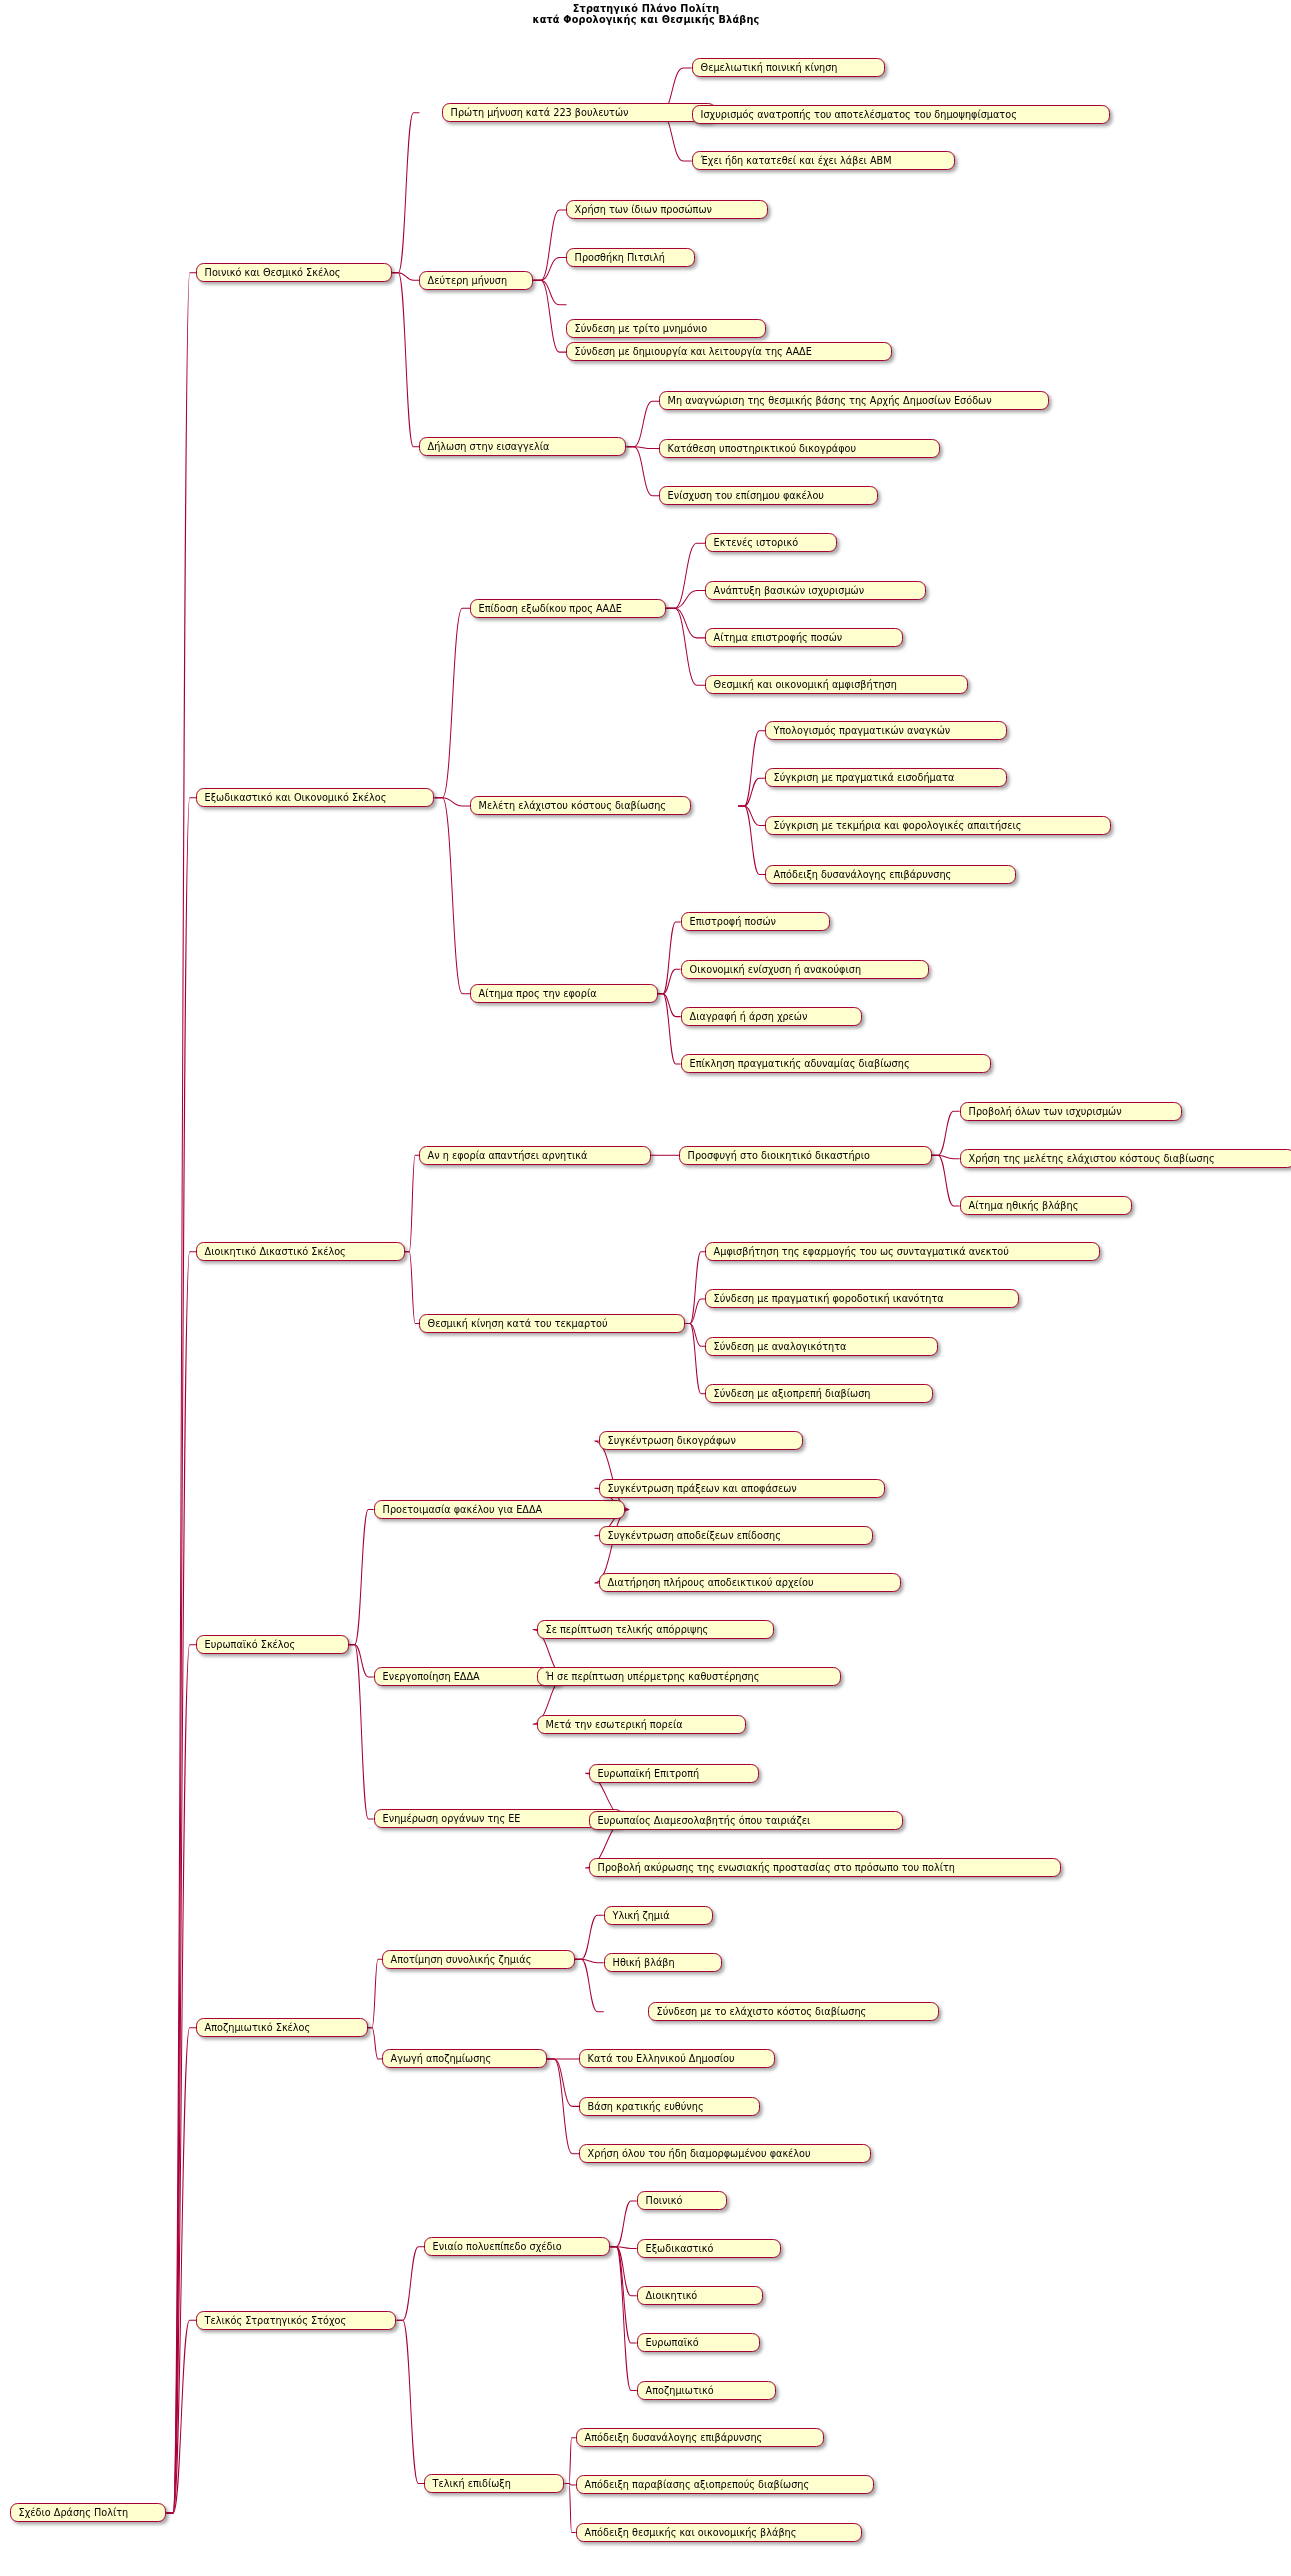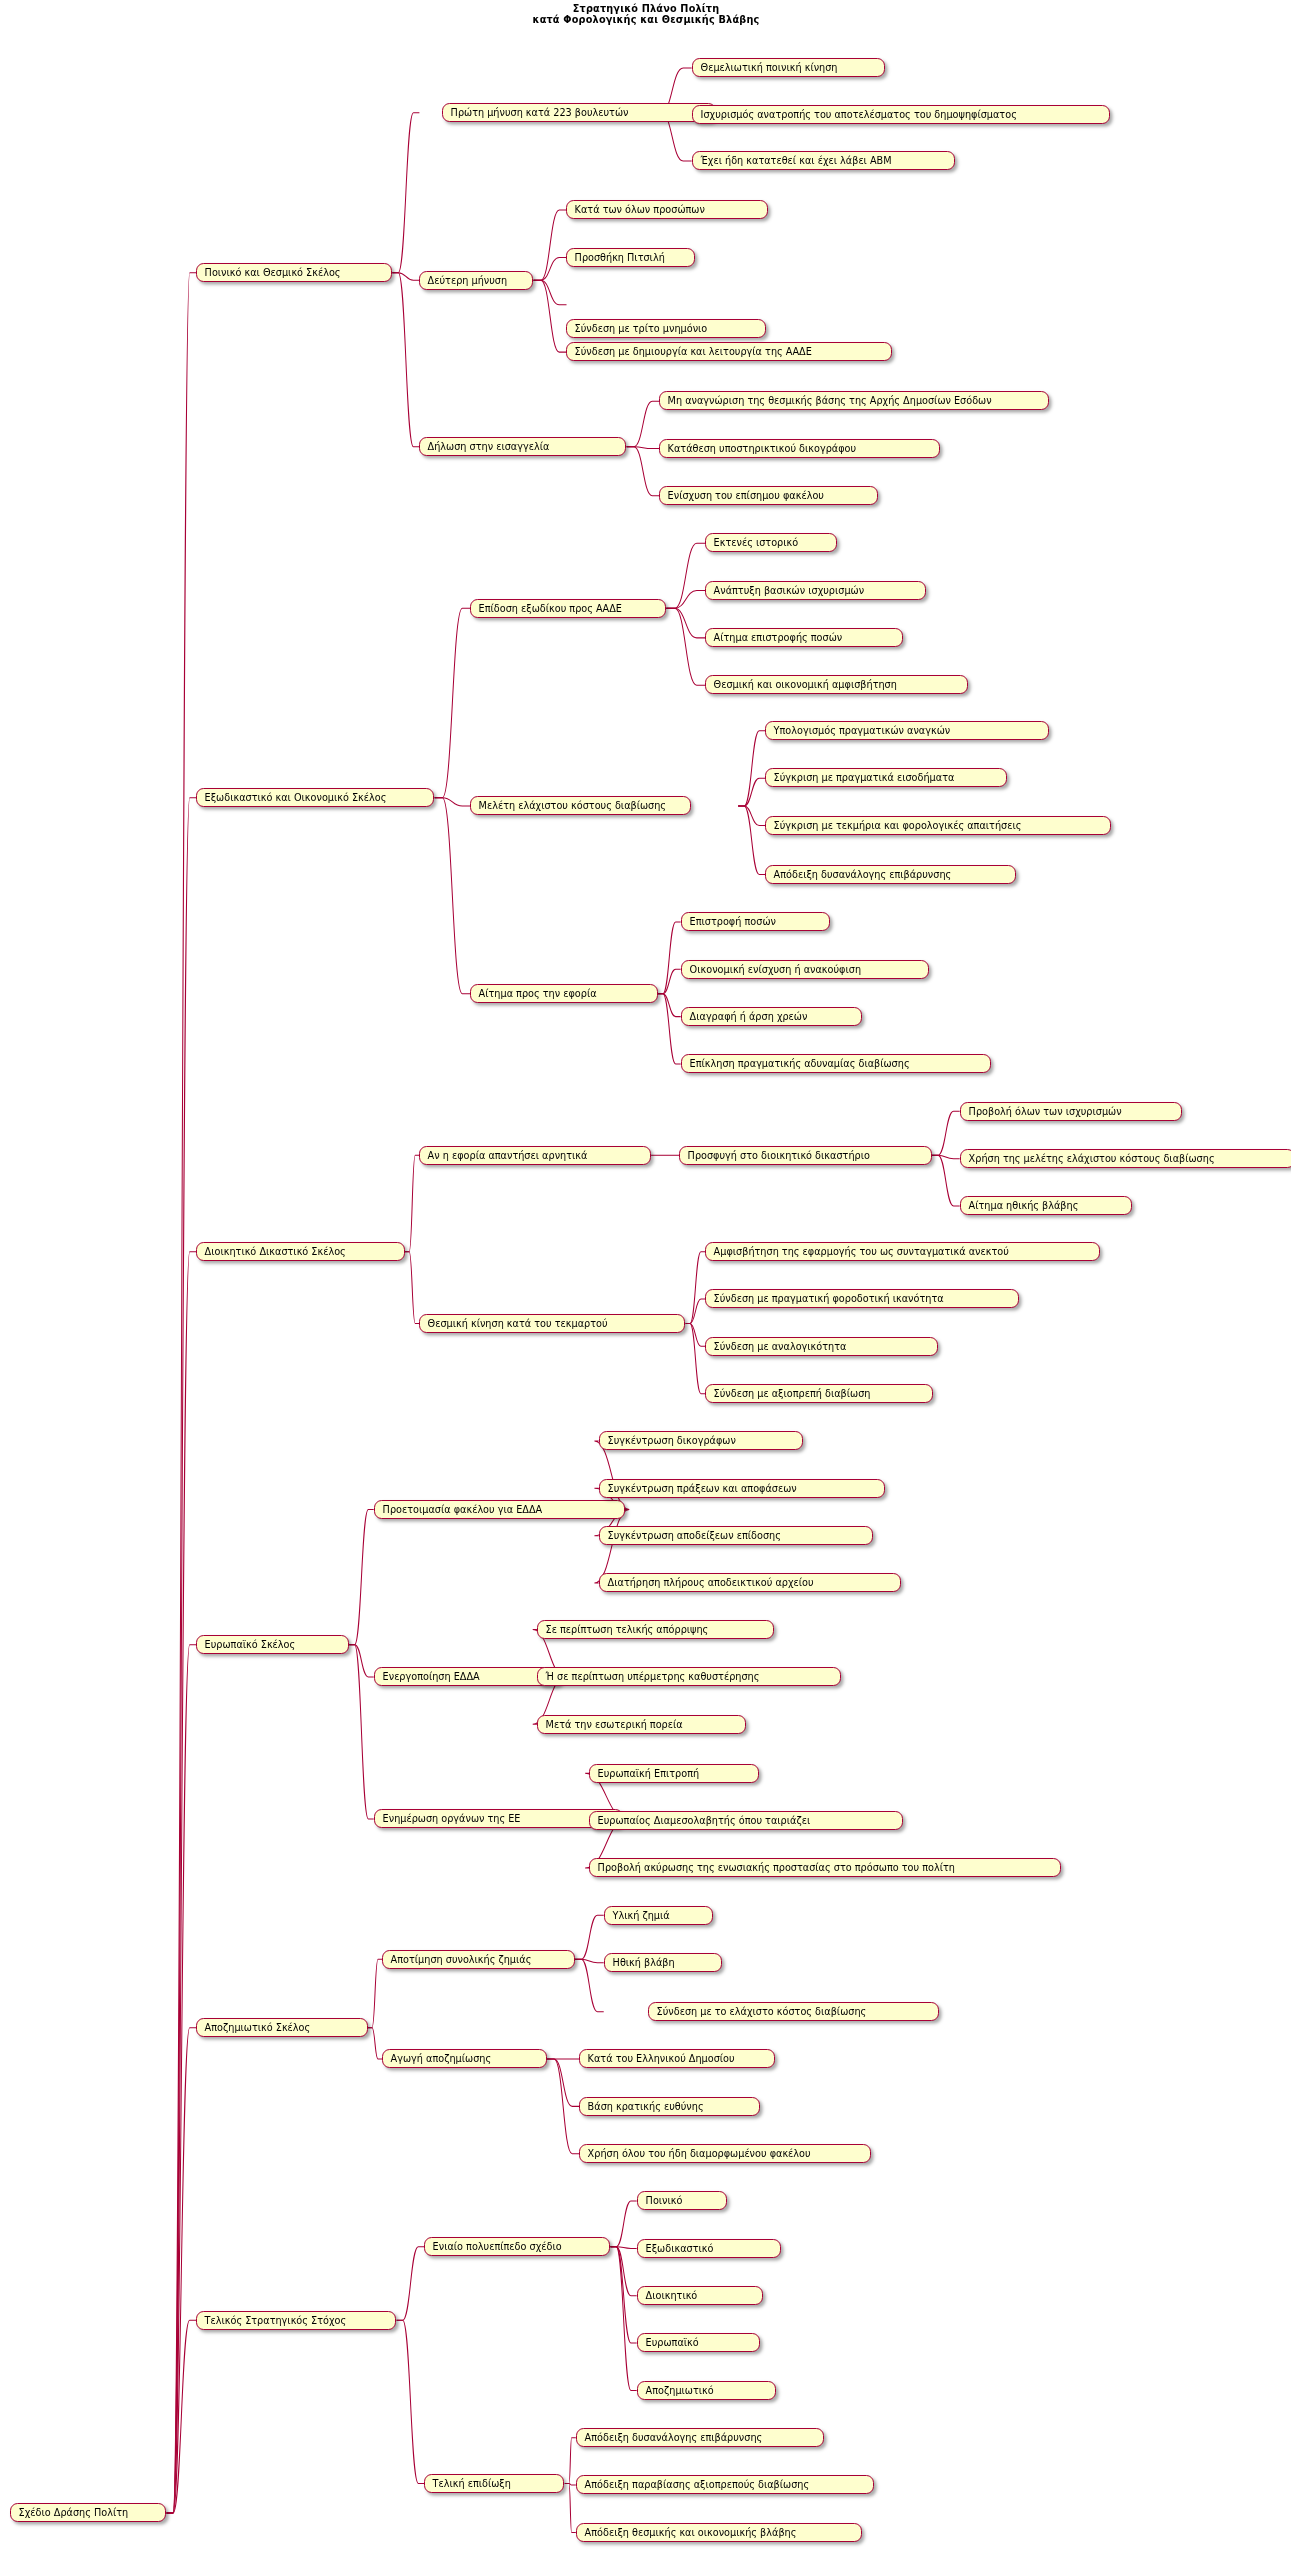--- a/index.html
+++ b/index.html
@@ -137,21 +137,21 @@
       <div class="node" style="left: 692px; top: 105px; width: 418px;">
         <span>Ισχυρισμός ανατροπής του αποτελέσματος του δημοψηφίσματος</span>
       </div>
       <div class="node" style="left: 692px; top: 151px; width: 263px;">
         <span>Έχει ήδη κατατεθεί και έχει λάβει ΑΒΜ</span>
       </div>
       <div class="node" style="left: 419px; top: 271px; width: 114px;">
         <span>Δεύτερη μήνυση</span>
       </div>
       <div class="node" style="left: 566px; top: 200px; width: 202px;">
-        <span>Κατά των όλων προσώπων</span>
+        <span>Χρήση των ίδιων προσώπων</span>
       </div>
       <div class="node" style="left: 566px; top: 248px; width: 129px;">
         <span>Προσθήκη Πιτσιλή</span>
       </div>
       <div class="node" style="left: 566px; top: 295px; width: 200px; margin-top: 24px;">
         <span>Σύνδεση με τρίτο μνημόνιο</span>
       </div>
       <div class="node" style="left: 566px; top: 342px; width: 326px;">
         <span>Σύνδεση με δημιουργία και λειτουργία της ΑΑΔΕ</span>
       </div>
@@ -181,21 +181,21 @@
       </div>
       <div class="node" style="left: 705px; top: 628px; width: 198px;">
         <span>Αίτημα επιστροφής ποσών</span>
       </div>
       <div class="node" style="left: 705px; top: 675px; width: 263px;">
         <span>Θεσμική και οικονομική αμφισβήτηση</span>
       </div>
       <div class="node" style="left: 470px; top: 796px; width: 221px;">
         <span>Μελέτη ελάχιστου κόστους διαβίωσης</span>
       </div>
-      <div class="node" style="left: 765px; top: 721px; width: 284px;">
+      <div class="node" style="left: 765px; top: 721px; width: 242px;">
         <span>Υπολογισμός πραγματικών αναγκών</span>
       </div>
       <div class="node" style="left: 765px; top: 768px; width: 242px;">
         <span>Σύγκριση με πραγματικά εισοδήματα</span>
       </div>
       <div class="node" style="left: 765px; top: 816px; width: 346px;">
         <span>Σύγκριση με τεκμήρια και φορολογικές απαιτήσεις</span>
       </div>
       <div class="node" style="left: 765px; top: 865px; width: 251px;">
         <span>Απόδειξη δυσανάλογης επιβάρυνσης</span>

